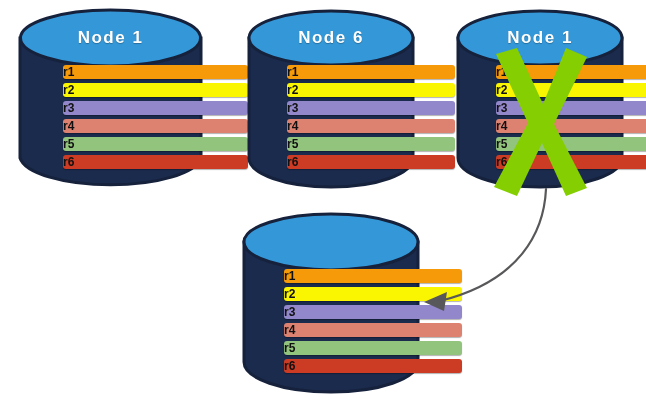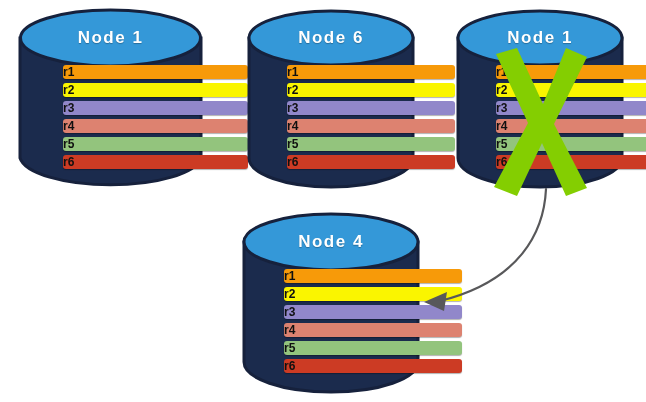--- a/index.html
+++ b/index.html
@@ -178,21 +178,20 @@
     <svg class="x-mark" style="left:34px; top:40px;" width="98" height="148" viewBox="0 0 98 148">
       <polygon points="6,6 27,0 53,56 76,0 97,9 64,76 97,140 76,148 52,95 27,148 4,139 38,75" fill="#84CE01"></polygon>
     </svg>
   </div>
 
   <div class="node" style="left:242px; top:212px; width:178px; height:182px;">
     <svg class="node-svg" width="178" height="182" viewBox="0 0 178 182">
       <path d="M2,30 L2,150 A87,30 0 0 0 176,150 L176,30 Z" fill="#1B2B4D" stroke="#16213C" stroke-width="3"></path>
       <ellipse cx="89" cy="30" rx="87" ry="28" fill="#3498D8" stroke="#16213C" stroke-width="3"></ellipse>
     </svg>
-    <div class="node-title" style="top:20px;">Node  4</div>
     <div class="rows" style="top:57px; padding:0 42px;">
       <div class="row" style="background:#F79A09;">
         <span class="row-label">r1</span>
       </div>
       <div class="row" style="background:#FAF500;">
         <span class="row-label">r2</span>
       </div>
       <div class="row" style="background:#9187CA;">
         <span class="row-label">r3</span>
       </div>

